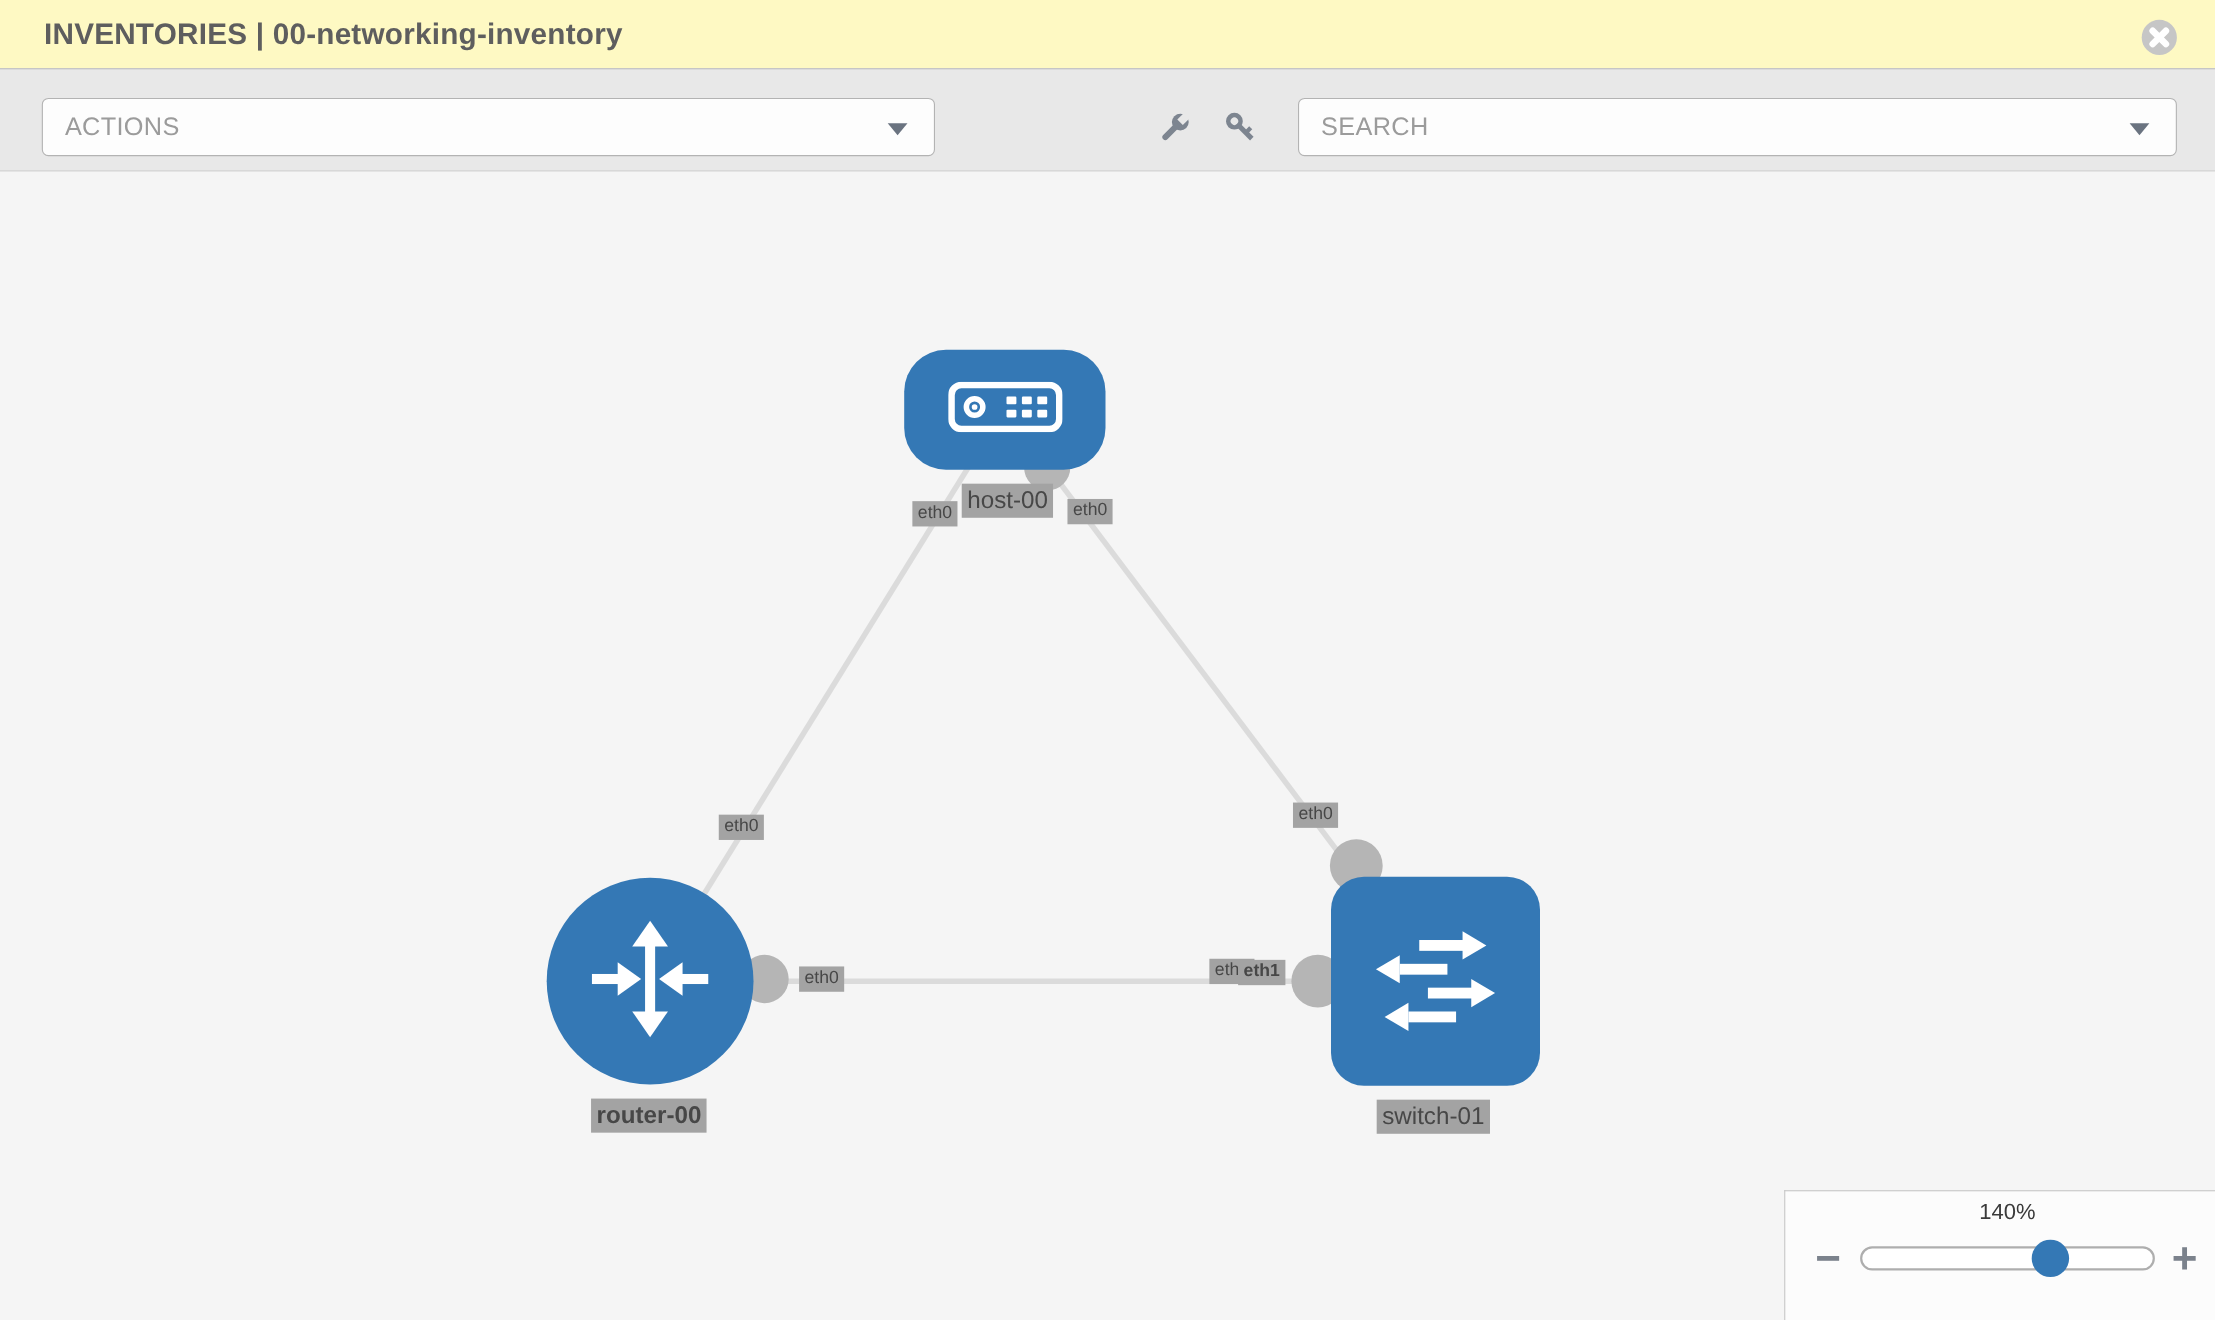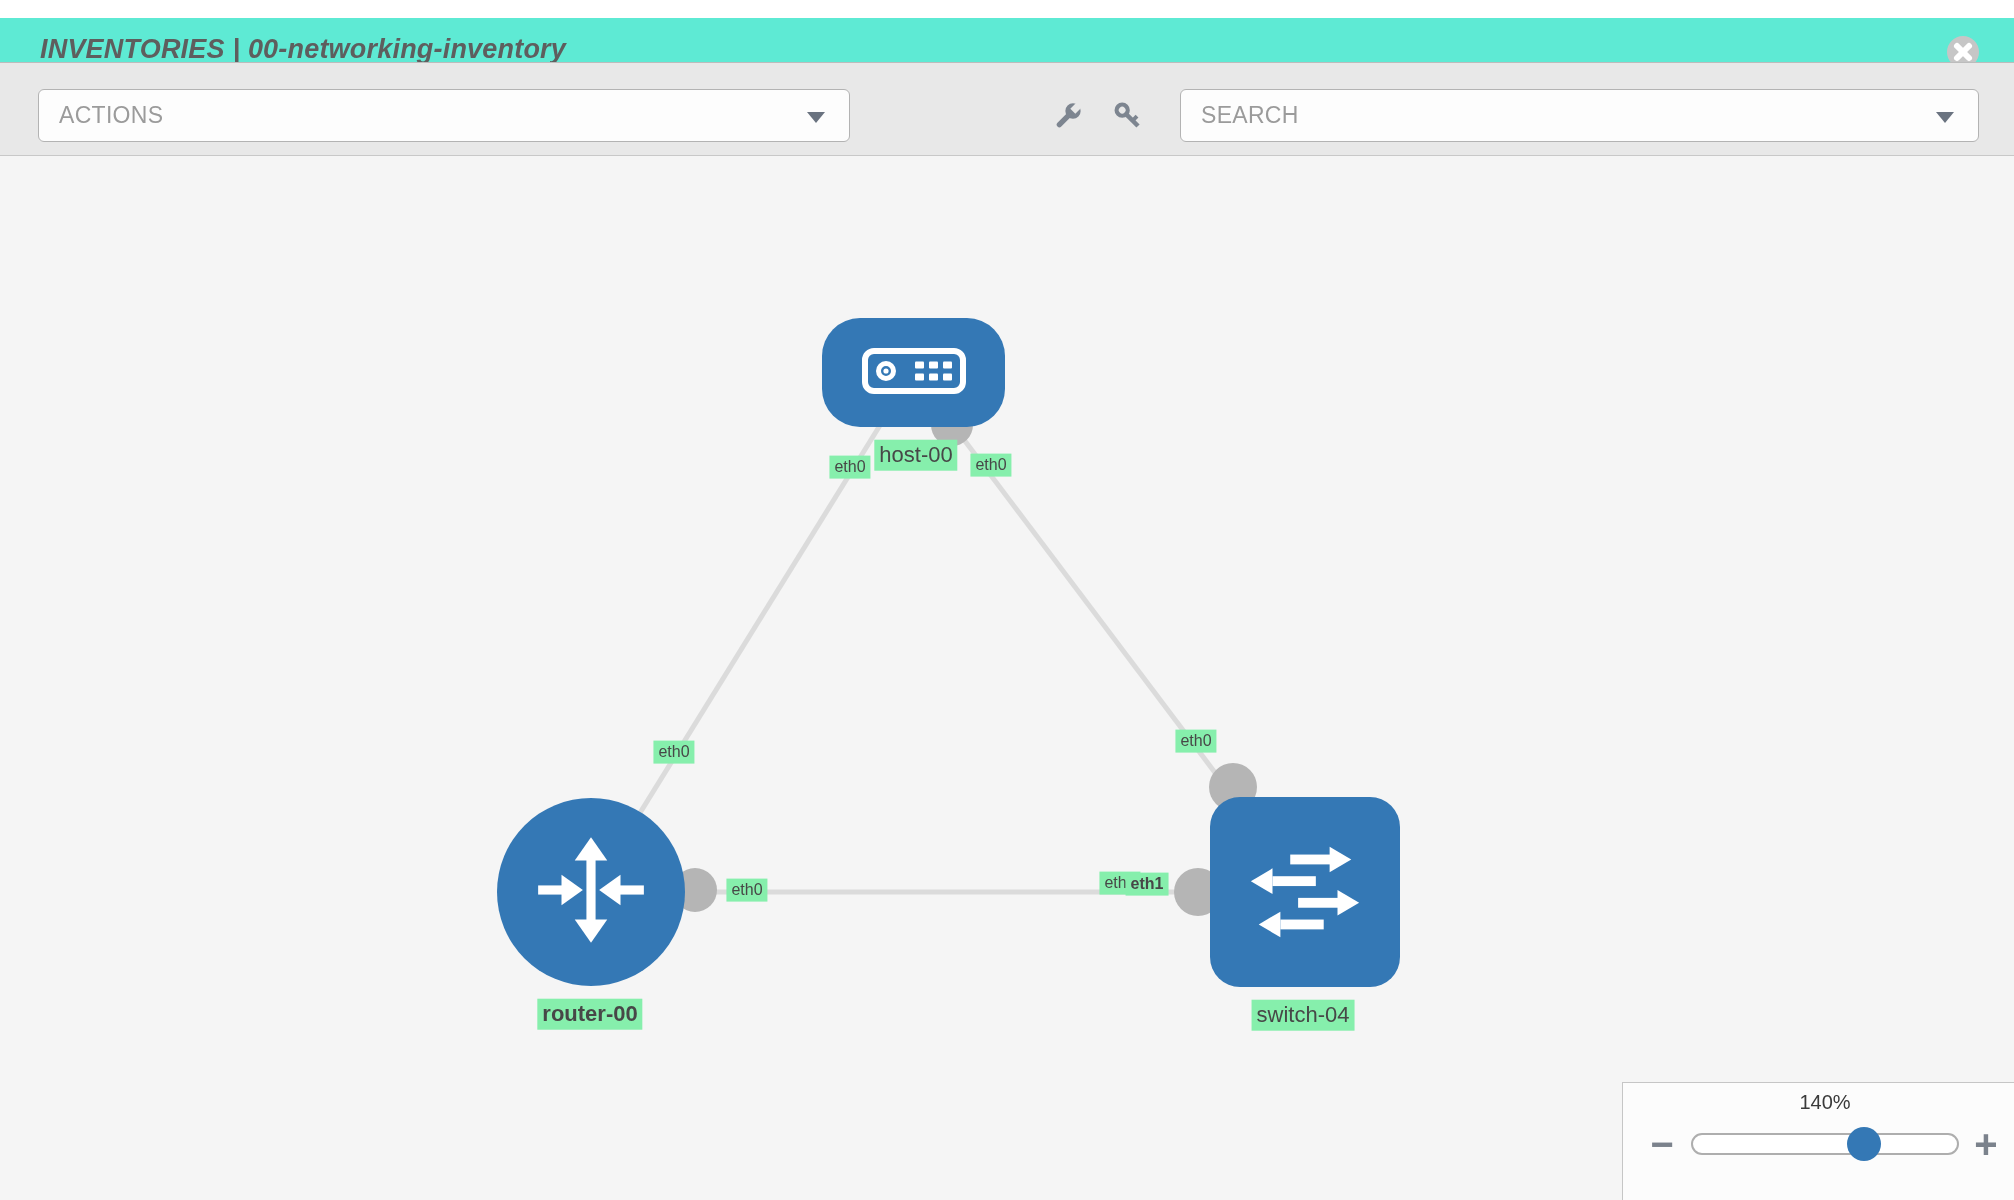--- a/index.html
+++ b/index.html
@@ -1,21 +1,21 @@
 <!DOCTYPE html>
 <html style="--node-blue: #3478b5; --link-gray: #dbdbdb; --port-gray: #b5b5b5; --canvas-bg: #f5f5f5; --toolbar-bg: #e8e8e8; --icon-gray: #7d8590; --label-text: #474747; --placeholder-text: #9b9b9b; --title-text: #5e5e5e;"><head>
 <meta charset="utf-8">
 <style>
   * { margin:0; padding:0; box-sizing:border-box; }
   html,body { width:2014px; height:1200px; overflow:hidden;
     font-family:"Liberation Sans", sans-serif; background:#fff; }
   .stage { position:relative; width:2014px; height:1200px; }
 
   
-  .header { position:absolute; left:0; top:18px; width:2014px; height:62px; background:#5eead4;font-style:italic; }
+  .header { position:absolute; left:0; top:0; width:2014px; height:62px; background:#fef9c3; }
   .page-title { position:absolute; left:40px; top:0; line-height:62px;
     font-size:27px; font-weight:700; color:var(--title-text,#5e5e5e); letter-spacing:.2px; }
   .close-btn { position:absolute; left:1946px; top:17px; width:34px; height:34px;
     border:none; background:transparent; cursor:pointer; padding:0; }
 
   
   .toolbar { position:absolute; left:0; top:62px; width:2014px; height:94px;
     background:var(--toolbar-bg,#e8e8e8); border-top:1px solid #bcbcbc; border-bottom:1px solid #c8c8c8; }
   .select-box { position:absolute; top:26px; height:53px; background:#fdfdfd;
     border:1px solid #b3b3b3; border-radius:6px; display:flex; align-items:center;
@@ -35,21 +35,21 @@
   .canvas { position:absolute; left:0; top:156px; width:2014px; height:1044px;
     background:var(--canvas-bg,#f5f5f5); overflow:hidden; }
   .links-layer { position:absolute; left:0; top:0; z-index:1; }
   .port { position:absolute; border-radius:50%; background:var(--port-gray,#b5b5b5); z-index:2; }
   .node { position:absolute; background:var(--node-blue,#3478b5); z-index:3;
     display:flex; align-items:center; justify-content:center; cursor:grab; }
   .node svg { color:#fff; }
   .node-host { left:822px; top:162px; width:183px; height:109px; border-radius:38px; }
   .node-router { left:497px; top:642px; width:188px; height:188px; border-radius:50%; }
   .node-switch { left:1210px; top:641px; width:190px; height:190px; border-radius:30px; }
-  .graph-label { position:absolute; transform:translate(-50%,-50%); background:#86efac;
+  .graph-label { position:absolute; transform:translate(-50%,-50%); background:#a3a3a3;
     color:var(--label-text,#474747); white-space:nowrap; z-index:4; padding:1px 5px; line-height:1.3; }
   .node-label { font-size:22px; }
   .iface-label { font-size:16px; }
   .iface-top { z-index:5; }
 
   
   .zoom-panel { position:absolute; left:1622px; top:926px; width:392px; height:118px;
     background:#fcfcfc; border-top:1px solid #c6c6c6; border-left:1px solid #c6c6c6; z-index:6; }
   .zoom-value { position:absolute; left:202px; top:8px; transform:translateX(-50%);
     font-size:20px; color:#3a3a3a; }
@@ -170,21 +170,21 @@
           <rect x="58" y="73" width="42" height="10"></rect>
           <polygon points="120,78 98,65 98,91"></polygon>
           <rect x="40" y="95" width="44" height="10"></rect>
           <polygon points="18,100 40,87 40,113"></polygon>
         </svg>
       </span>
     </div>
 
     <span class="graph-label node-label" style="left:916px; top:299px;">host-00</span>
     <span class="graph-label node-label" style="left:590px; top:858px;font-weight:bold;">router-00</span>
-    <span class="graph-label node-label" style="left:1303px; top:859px;">switch-04</span>
+    <span class="graph-label node-label" style="left:1303px; top:859px;">switch-01</span>
 
     <span class="graph-label iface-label" style="left:850px; top:311px;">eth0</span>
     <span class="graph-label iface-label" style="left:674px; top:596px;">eth0</span>
     <span class="graph-label iface-label" style="left:991px; top:309px;">eth0</span>
     <span class="graph-label iface-label" style="left:1196px; top:585px;">eth0</span>
     <span class="graph-label iface-label" style="left:747px; top:734px;">eth0</span>
     <span class="graph-label iface-label" style="left:1120px; top:727px;">eth0</span>
     <span class="graph-label iface-label iface-top" style="left:1147px; top:728px;font-weight:bold;">eth1</span>
 
     <div class="zoom-panel">

